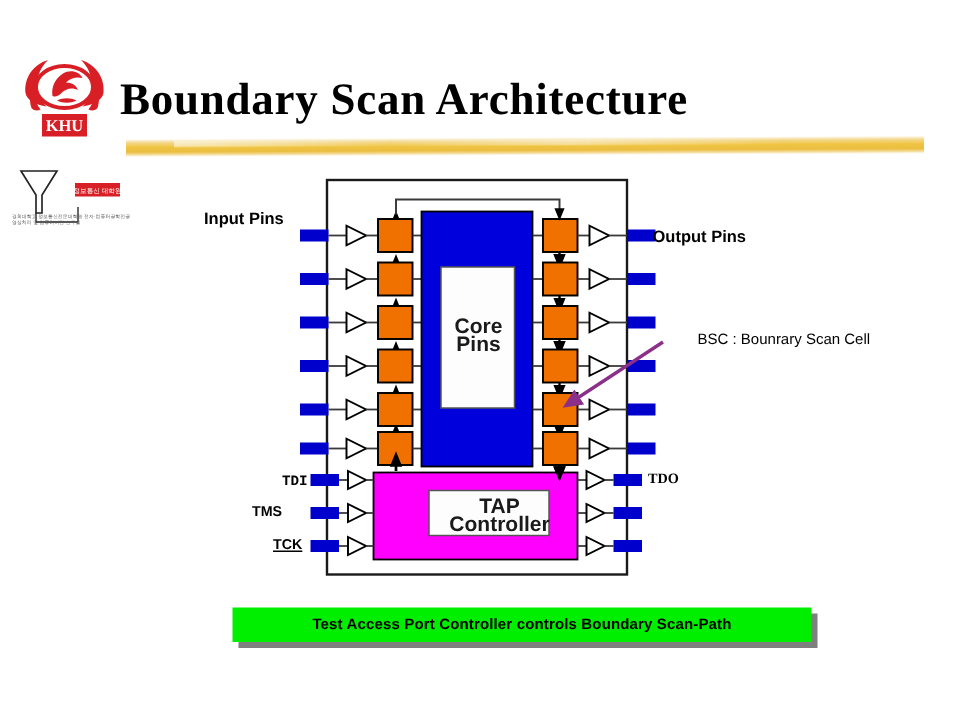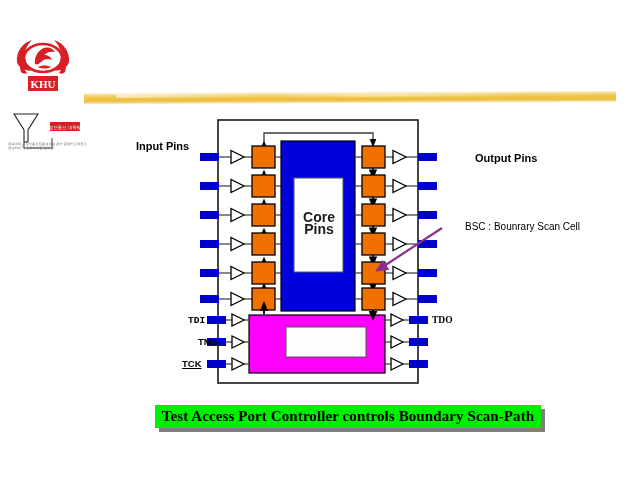--- a/index.html
+++ b/index.html
@@ -102,24 +102,24 @@
     white-space: nowrap;
   }
   .dlabel.small {
     font-size: 9.5px;
   }
   .dlabel.note {
     font-weight: normal;
     font-size: 10px;
   }
   #label-input-pins { left: 136px; top: 140px; text-align: center; }
-  #label-output-pins { left: 435px; top: 152px; margin-left: 40px; }
+  #label-output-pins { left: 435px; top: 152px; }
   #label-bsc { left: 447px; top: 221px; padding-left: 18px; }
   #label-tdi { left: 188px; top: 315px; font-family: Liberation Mono, monospace; }
-  #label-tms { left: 198px; top: 336px; }
+  #label-tms { left: 168px; top: 336px; }
   #label-tck { left: 182px; top: 358px; text-decoration: underline; }
   #label-tdo { left: 432px; top: 315px; font-family: Liberation Serif, serif; }
 
   .blocklabel {
     position: absolute;
     text-align: center;
     font-family: "Liberation Sans", sans-serif;
     font-weight: bold;
     font-size: 14px;
     line-height: 12px;
@@ -142,23 +142,23 @@
     left: 155px;
     top: 405px;
     width: 386px;
     height: 23px;
     background: #00ee00;
     display: flex;
     align-items: center;
     justify-content: center;
   }
   #banner-text {
-    font-family: Liberation Serif, serif;
+    font-family: Liberation Sans, sans-serif;
     font-weight: bold;
-    font-size: 15px;
+    font-size: 10px;
     color: #000000;
     white-space: nowrap;
     letter-spacing: 0.1px;
   }
 </style>
 </head>
 <body>
 
 <div id="slide">
 
@@ -177,20 +177,21 @@
         <path d="M21 28 C20 22 23 16 28 13 C33 10 39 12 41 16 C37 15 33 16 30 19
                  C34 19 37 21 38 24 C34 22 30 23 27 26 C25 28 23 29 21 28 Z"></path>
         <path d="M24 31 C28 29 33 29 37 31 C33 33 28 33 24 31 Z"></path>
       </g>
 
       <rect x="14" y="40" width="30" height="15" fill="#d81f26"></rect>
       <text x="29" y="51.5" font-family="Liberation Serif, serif" font-size="11" font-weight="bold" fill="#ffffff" text-anchor="middle">KHU</text>
     </svg>
   </div>
 
+  <div id="slide-title">Boundary Scan Architecture</div>
   <div id="gold-brush"></div>
 
   <div id="sub-logo">
     <svg viewBox="0 0 78 46" width="78" height="46" aria-hidden="true">
       <path d="M6 4 L30 4 L20 20 L20 32 L16 32 L16 20 Z" fill="none" stroke="#222" stroke-width="1.1"></path>
       <path d="M16 32 L16 38 L44 38 L44 28" fill="none" stroke="#222" stroke-width="0.9"></path>
       <rect x="42" y="12" width="30" height="9" fill="#d81f26"></rect>
       <text x="57" y="18.6" font-family="Liberation Sans, sans-serif" font-size="4.4" fill="#ffffff" text-anchor="middle">정보통신 대학원</text>
     </svg>
   </div>
@@ -406,19 +407,23 @@
   <div class="dlabel note" id="label-bsc">BSC : Bounrary Scan Cell</div>
   <div class="dlabel small" id="label-tdi">TDI</div>
   <div class="dlabel small" id="label-tms">TMS</div>
   <div class="dlabel small" id="label-tck">TCK</div>
   <div class="dlabel small" id="label-tdo">TDO</div>
 
   <div class="blocklabel" id="label-core-logic">
     <div>Core</div>
     <div>Pins</div>
   </div>
+  <div class="blocklabel" id="label-tap">
+    <div>TAP</div>
+    <div>Controller</div>
+  </div>
 
   <div id="banner-shadow"></div>
   <div id="banner">
     <span id="banner-text">Test Access Port Controller controls Boundary Scan-Path</span>
   </div>
 
 </div>
 
 </body></html>

